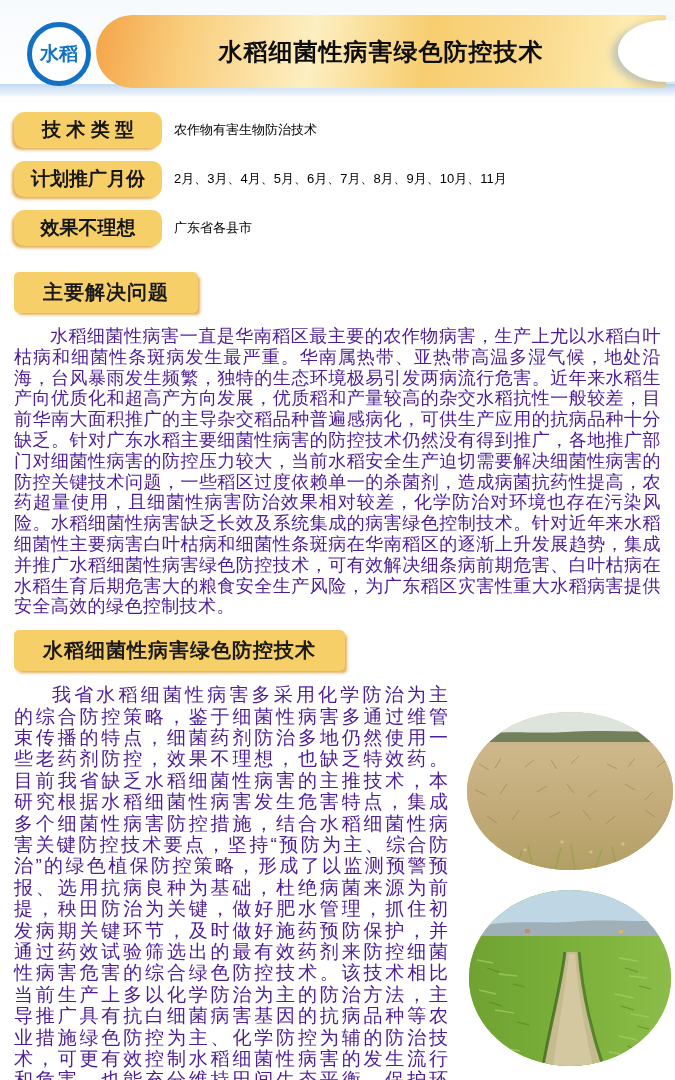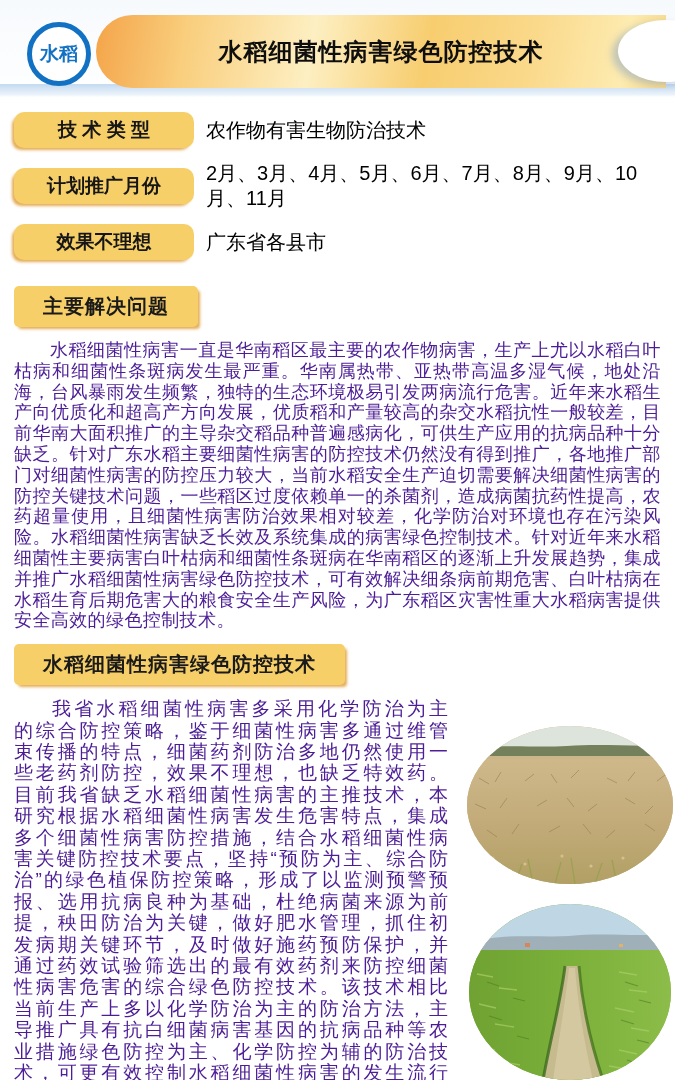--- a/index.html
+++ b/index.html
@@ -19,24 +19,24 @@
     font-size:24px;font-weight:bold;color:#0e0e0e;letter-spacing:1px;}
   .notch{position:absolute;right:-48px;top:5px;width:96px;height:62px;background:#fff;
     border-radius:50%;box-shadow:-6px 3px 7px rgba(125,155,195,.45);}
   .badge{position:absolute;left:27px;top:22px;z-index:4;width:54px;height:54px;
     background:#ffffff;border:5px solid #1271c3;border-radius:50%;
     display:flex;align-items:center;justify-content:center;}
   .badge span{font-size:19px;font-weight:bold;color:#1271c3;}
   
   .info-rows{margin-top:4px;}
   .info-row{display:flex;align-items:center;margin:0 14px 13px;gap:12px;}
-  .chip{flex:none;width:180px;box-sizing:border-box;text-align:center;padding:5px 2px;
+  .chip{flex:none;width:148px;box-sizing:border-box;text-align:center;padding:5px 2px;
     background:#f7cf68;border-radius:10px;font-size:19px;font-weight:600;color:#161616;
     box-shadow:-3px 3px 3px -1px rgba(222,157,60,.85);}
-  .value{font-size:20px;line-height:1.25;color:#000;}
+  .value{font-size:13px;line-height:1.25;color:#000;}
   
   .section-chip{display:inline-block;margin:13px 0 13px 14px;padding:7px 29px;
     background:#f7cf68;border-radius:5px;font-size:20px;font-weight:bold;color:#1a1a1a;
     box-shadow:3px 3px 3px -1px rgba(222,157,60,.85);letter-spacing:1px;}
   .para{margin:0 14px;text-align:justify;text-indent:2em;color:#4c1d95;}
   .para1{width:647px;font-size:18px;line-height:20.8px;letter-spacing:0.4px;}
   .two-col{display:flex;align-items:flex-start;}
   .para2{width:436px;font-size:19px;line-height:21.4px;letter-spacing:2px;}
   .photos{flex:1;display:flex;flex-direction:column;align-items:center;gap:20px;padding-top:28px;}
   .photo{display:block;}

